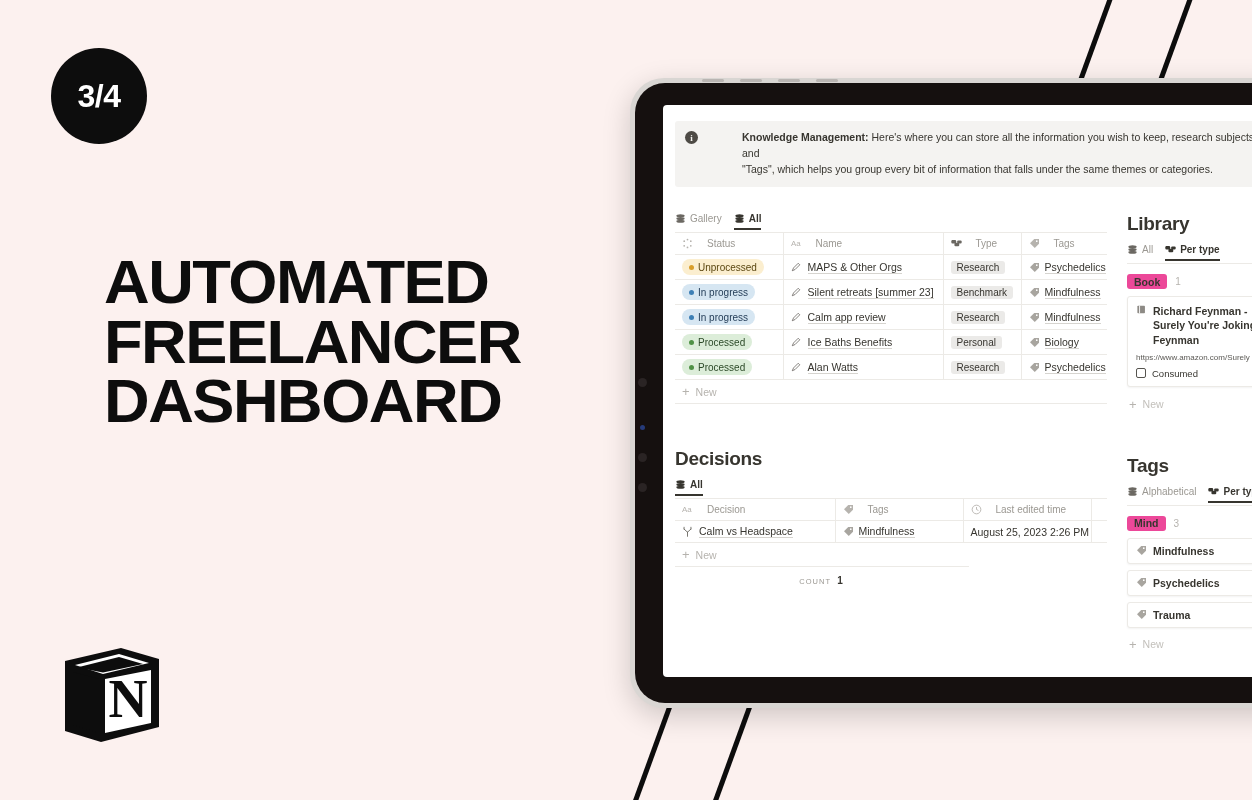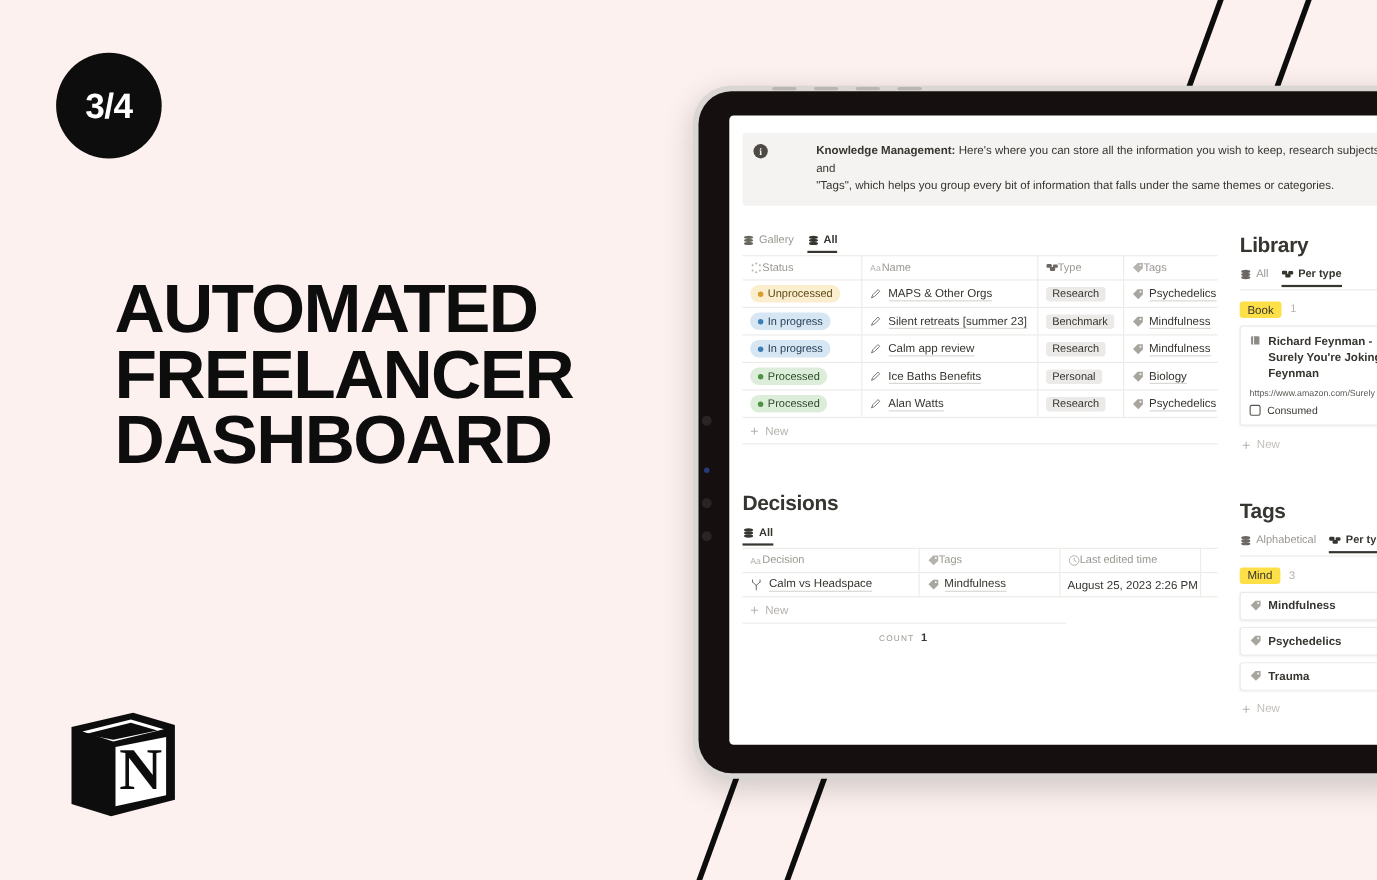--- a/index.html
+++ b/index.html
@@ -147,21 +147,21 @@
     border-right: 1px solid #eceae6;
     padding: 4px 7px;
     text-align: left;
     font-weight: normal;
     font-size: 10.5px;
     height: 22px;
     overflow: hidden;
     white-space: nowrap;
   }
   table.db th { color: #9b9892; font-size: 10px; }
-  table.db th .hcell { display: flex; align-items: flex-start; gap: 0; }
+  table.db th .hcell { display: flex; align-items: flex-start; gap: 14px; }
   table.db td.namecell { color: #37352f; margin-top: 10px; }
   .name-wrap { display: flex; align-items: center; gap: 6px; }
   .name-txt { border-bottom: 1px solid #d6d4cf; }
 
   .pill {
     display: inline-flex; align-items: center; gap: 4px;
     border-radius: 9px; padding: 1.5px 7px; font-size: 10px; line-height: 1.3; text-align: center;
   }
   .pill .dot { width: 5px; height: 5px; border-radius: 50%; flex: 0 0 auto; }
   .pill-unprocessed { background: #fbeecf; color: #5c4813; }
@@ -187,21 +187,21 @@
 
   .countrow {
     display: flex; align-items: baseline; justify-content: center; gap: 6px;
     padding-top: 8px; margin-right: 140px;
   }
   .count-lbl { font-size: 7.5px; letter-spacing: 1.1px; color: #9b9892; }
   .count-val { font-size: 10px; color: #37352f; font-weight: bold; }
 
   
   .group-head { display: flex; align-items: center; gap: 8px; margin: 10px 0 7px 0; }
-  .group-name { background: #fde047; border-radius: 3px; padding: 1.5px 7px; font-size: 10.5px; color: #37352f; font-weight: normal; }
+  .group-name { background: #ec4899; border-radius: 3px; padding: 1.5px 7px; font-size: 10.5px; color: #37352f; font-weight: bold; }
   .group-count { font-size: 10px; color: #b6b3ae; }
 
   .card {
     background: #ffffff; border: 1px solid #eceae6; border-radius: 3px;
     padding: 7px 8px; margin-bottom: 7px; box-shadow: 0 1px 2px rgba(15,15,15,0.05);
   }
   .card-title { display: flex; gap: 6px; font-size: 10.5px; color: #37352f; font-weight: bold; line-height: 1.35; }
   .card-url { font-size: 8px; color: #5b5955; margin: 6px 0 6px 0; white-space: nowrap; overflow: hidden; }
   .card-check { display: flex; align-items: center; gap: 6px; font-size: 9.5px; color: #37352f; }
   .chkbox { width: 10px; height: 10px; border: 1.3px solid #56544f; border-radius: 2px; flex: 0 0 auto; }

